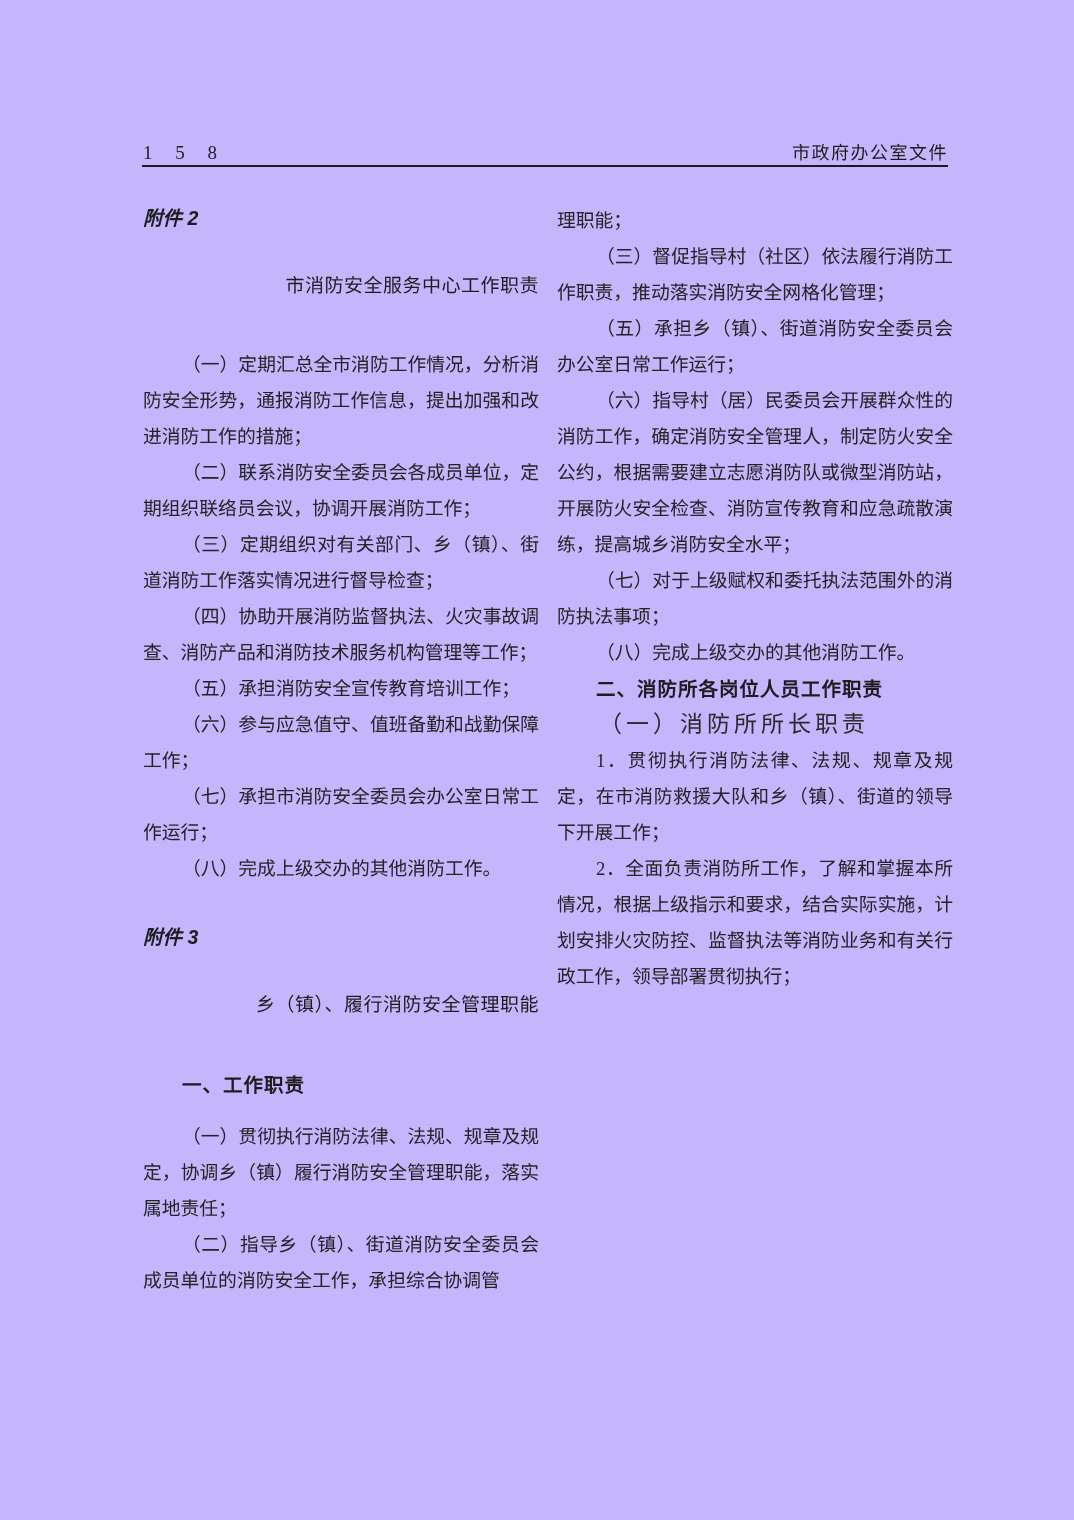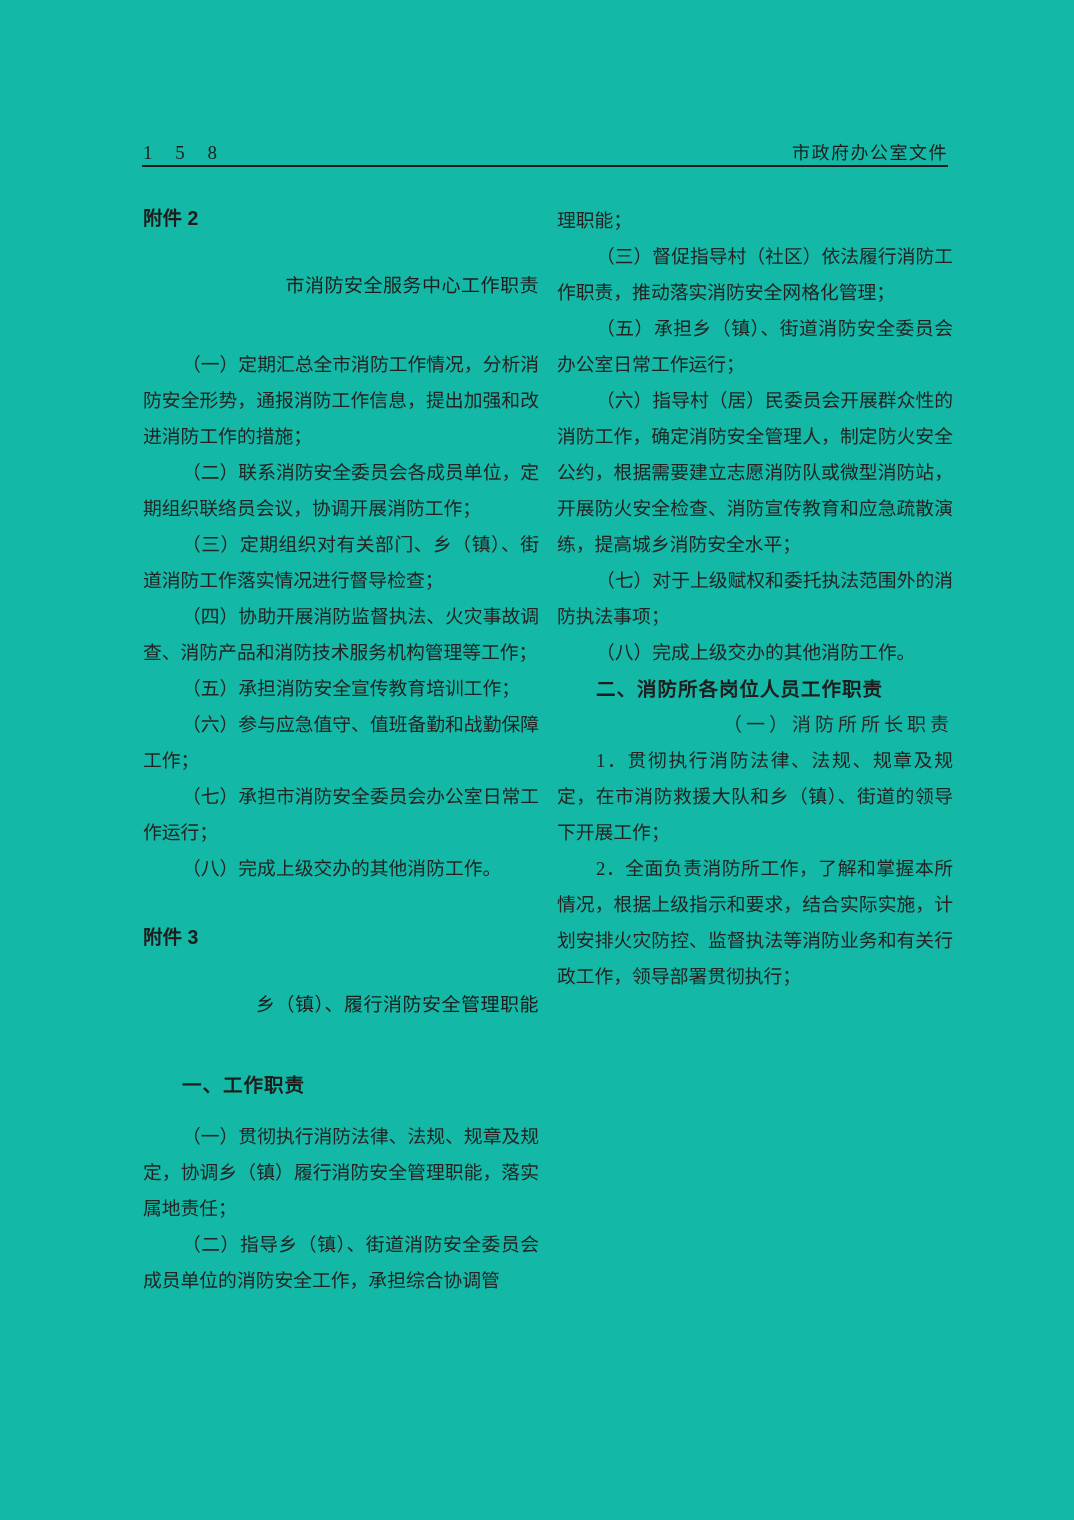--- a/index.html
+++ b/index.html
@@ -1,20 +1,20 @@
 <!DOCTYPE html>
 <html lang="zh-CN"><head>
 <meta charset="utf-8">
 <style>
   html, body { margin: 0; padding: 0; background: #ffffff; }
   .page {
     position: relative;
     width: 1074px;
     height: 1520px;
-    background: #14b8a6;
+    background: #c4b5fd;
     overflow: hidden;
     color: #232323;
     font-family: "Liberation Serif", serif;
   }
   
   .header {
     position: absolute;
     left: 143px;
     width: 805px;
     top: 136px;
@@ -65,20 +65,21 @@
   .para { text-indent: 39px; }
   .para-cont { text-indent: 0; }
 
   .attachment {
     font-family: "Liberation Sans", sans-serif;
     font-weight: bold;
     font-size: 19.5px;
     line-height: 36px;
     color: #1d1d1d;
     text-align: left;
+    font-style: italic;
   }
   .title {
     font-family: "Liberation Sans", sans-serif;
     font-weight: normal;
     font-size: 19px;
     letter-spacing: 0.5px;
     line-height: 36px;
     text-align: right;
     color: #1d1d1d;
   }
@@ -87,25 +88,25 @@
     font-weight: bold;
     font-size: 19.5px;
     letter-spacing: 1px;
     line-height: 36px;
     padding-left: 39px;
     text-align: left;
     color: #1d1d1d;
   }
   .subheading {
     font-family: "Liberation Serif", serif;
-    font-size: 19px;
+    font-size: 23px;
     letter-spacing: 4px;
     line-height: 36px;
     padding-left: 42px;
-    text-align: right;
+    text-align: left;
     color: #2a2a2a;
   }
 
   
   .col > * { margin-top: 0; }
   .col-left  > .attachment:first-child { margin-top: 200px; }
   .col-right > .para-cont:first-child  { margin-top: 203px; }
   .attachment + .title { margin-top: 32px; }
   .title + .para       { margin-top: 43px; }
   .title + .heading    { margin-top: 44px; }

